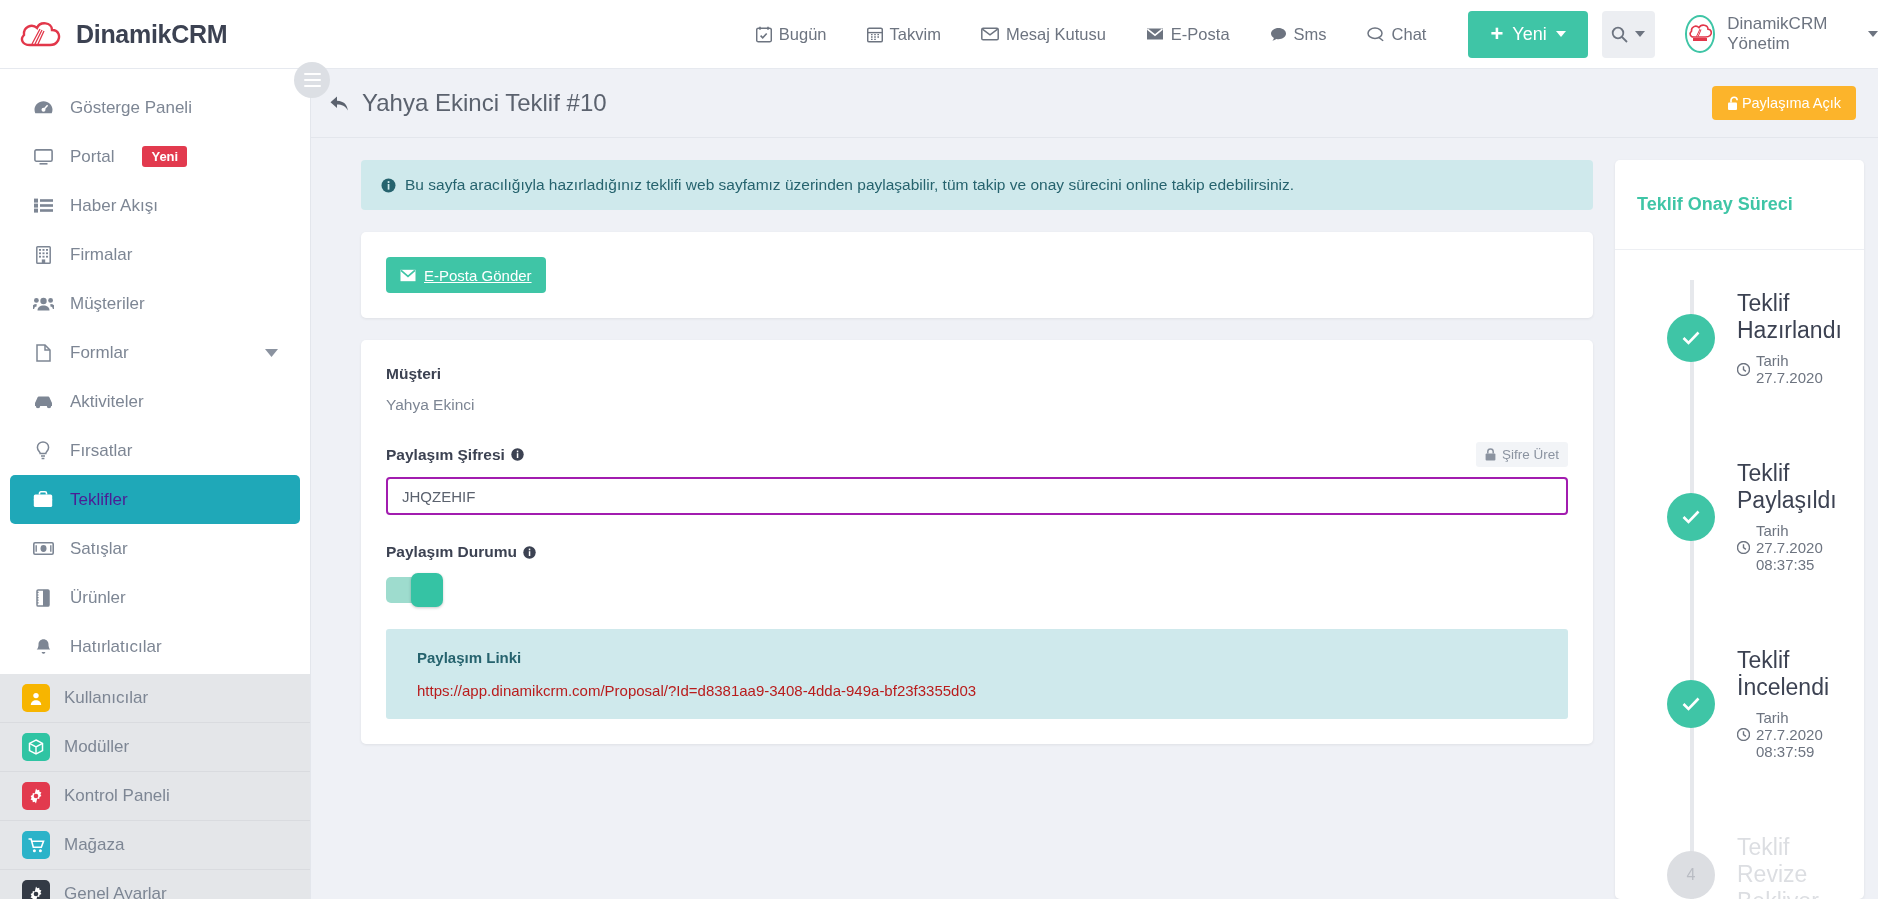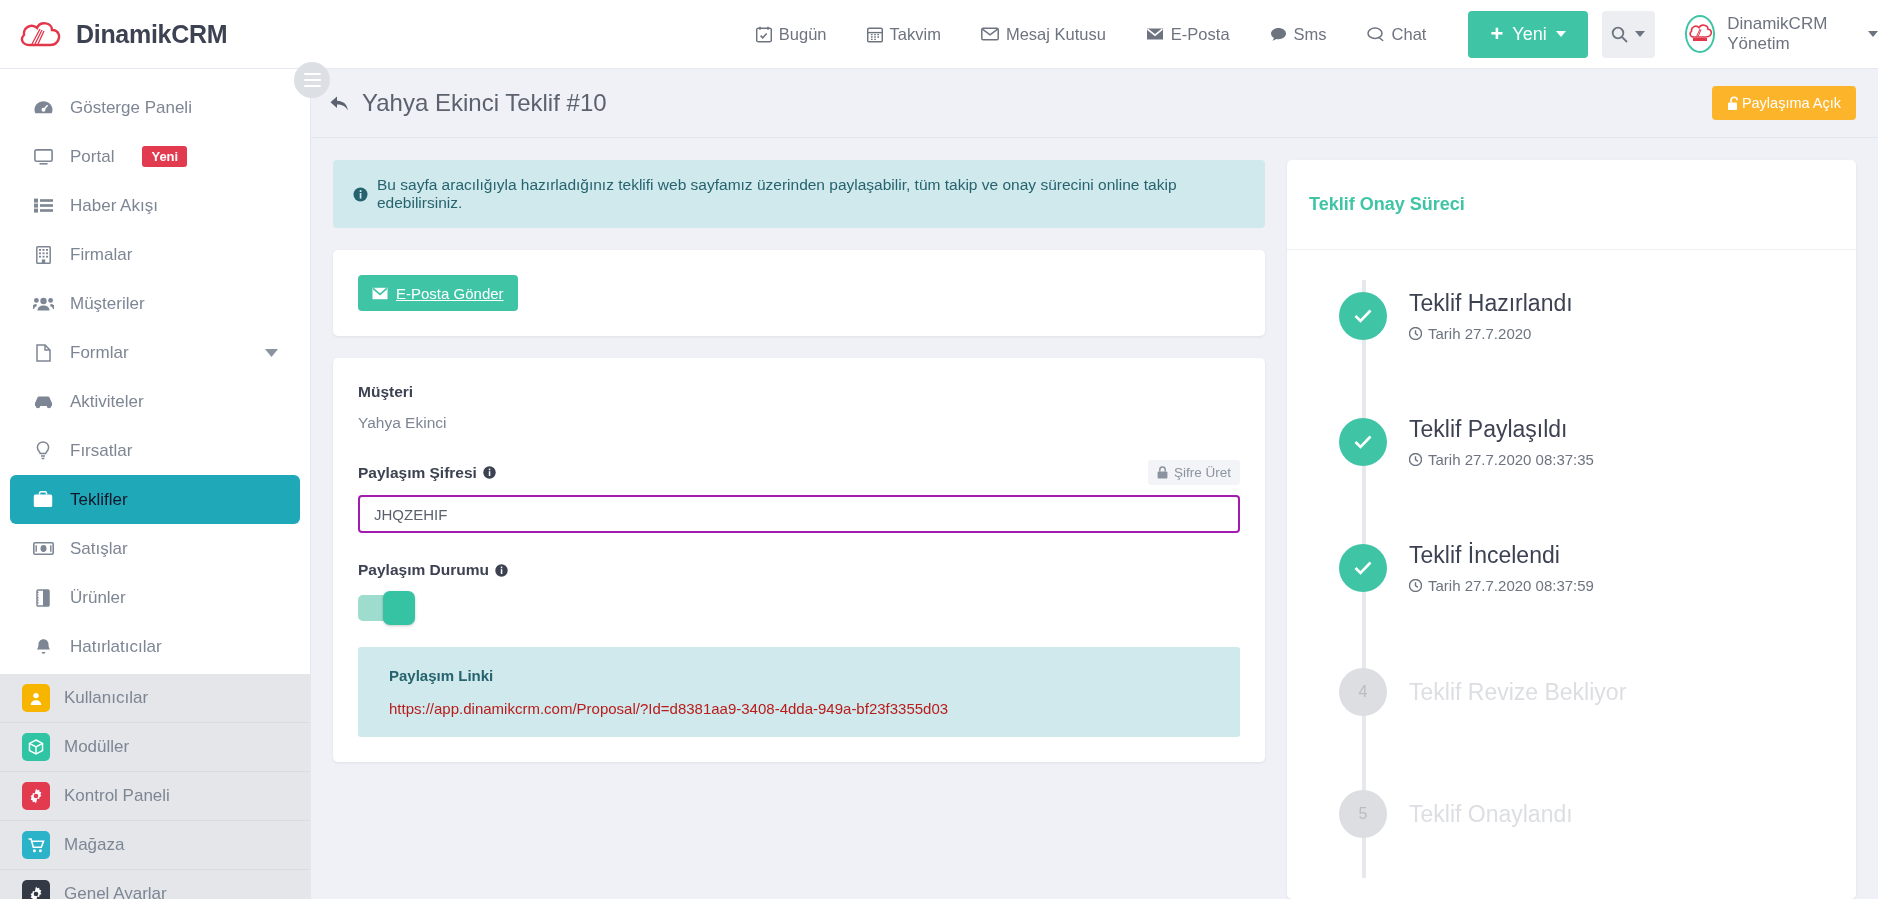--- a/index.html
+++ b/index.html
@@ -91,21 +91,21 @@
     color: #7d8694; font-size: 17px;
     cursor: pointer; gap: 16px;
     margin: 0 10px;
     border-radius: 5px;
   }
   .nav-item .nic {
     width: 22px; display: flex; align-items: center; justify-content: center;
     color: #7d8694; flex-shrink: 0;
   }
   .nav-item.active {
-    background: #1fa8b8; color: #0f172a; border-radius: 6px;
+    background: #1fa8b8; color: #4c1d95;
   }
   .nav-item.active .nic { color: #ffffff; }
   .badge-new {
     background: #e23a4e; color: #fff;
     font-size: 13px; font-weight: bold;
     border-radius: 3px; padding: 3px 9px;
     margin-left: 12px;
   }
   .nav-caret { margin-left: auto; color: #8b93a0; }
 
@@ -156,21 +156,21 @@
 
   
   .main {
     position: absolute; left: 311px; top: 138px;
     width: 1567px; height: 761px;
     background: #eff1f6;
     display: flex;
     padding: 22px 22px 0 22px;
     gap: 22px;
   }
-  .col-left { width: 932px; flex-shrink: 0; }
+  .col-left { width: 1232px; flex-shrink: 0; margin-left: 28px; }
   .col-right { flex: 1; }
 
   .alert-info {
     background: #cfe9ec; color: #26636e;
     border-radius: 4px;
     padding: 16px 20px;
     font-size: 15.5px;
     display: flex; align-items: center; gap: 9px;
     margin-bottom: 22px;
   }

